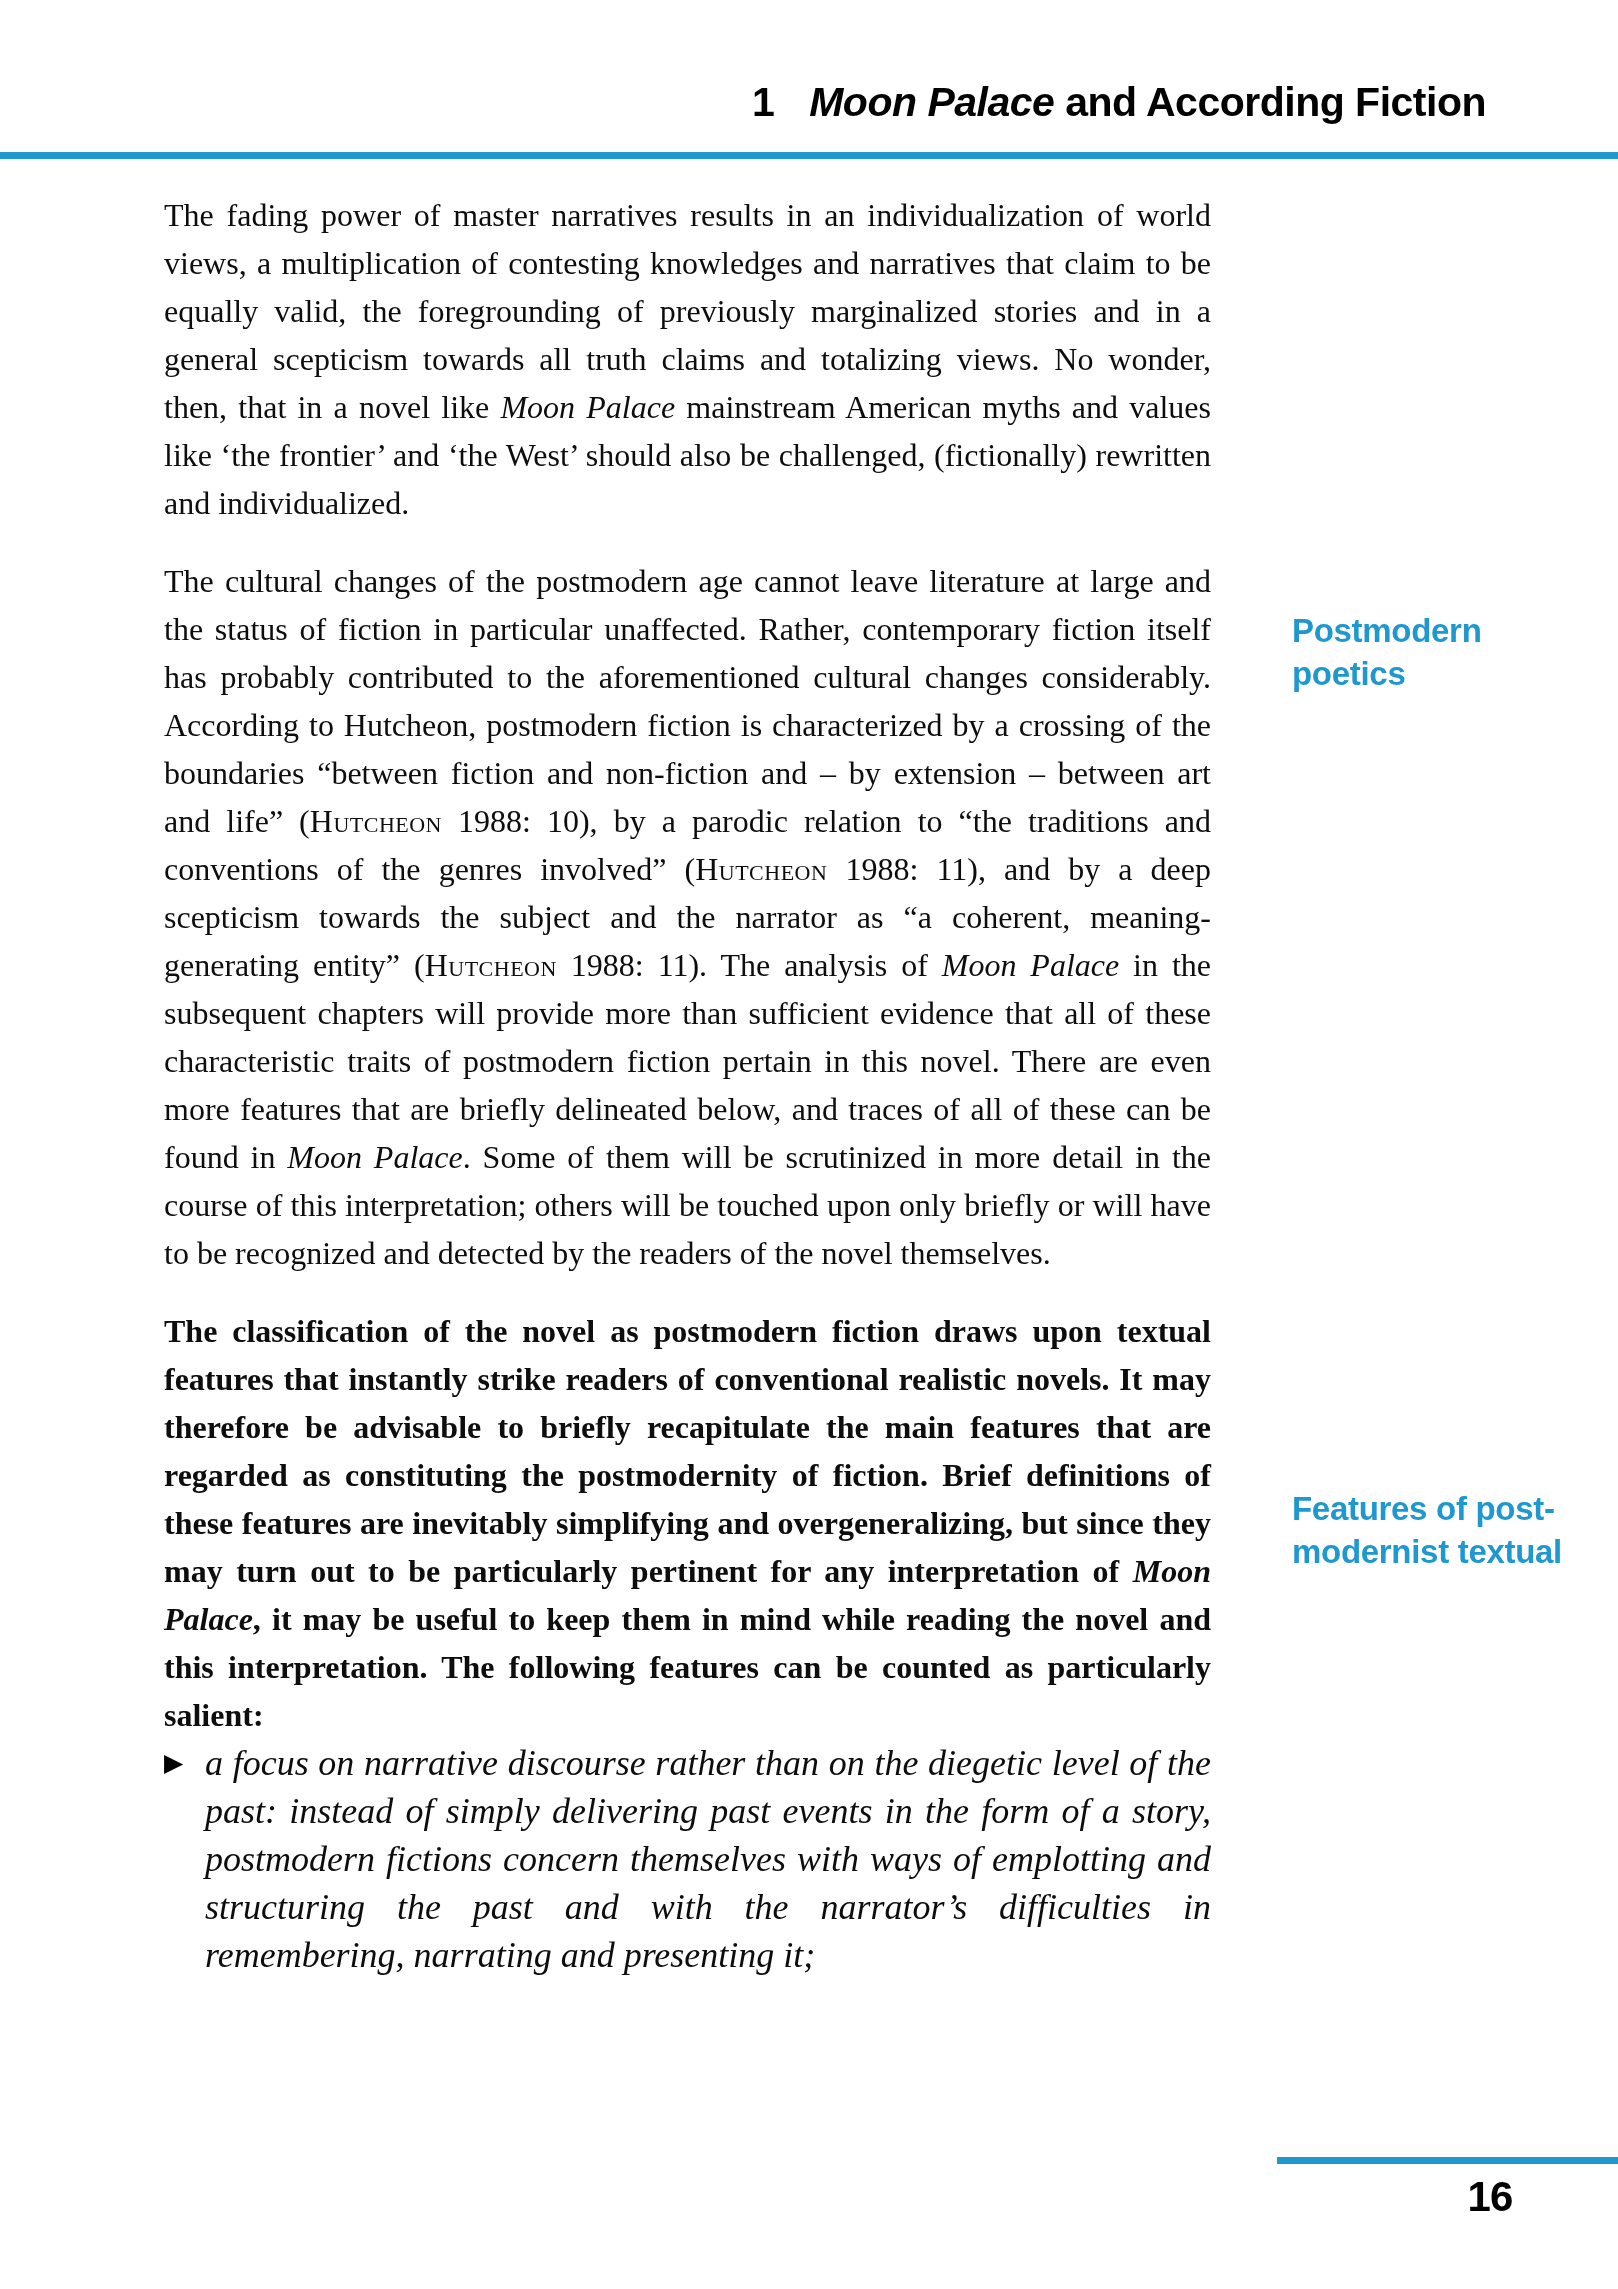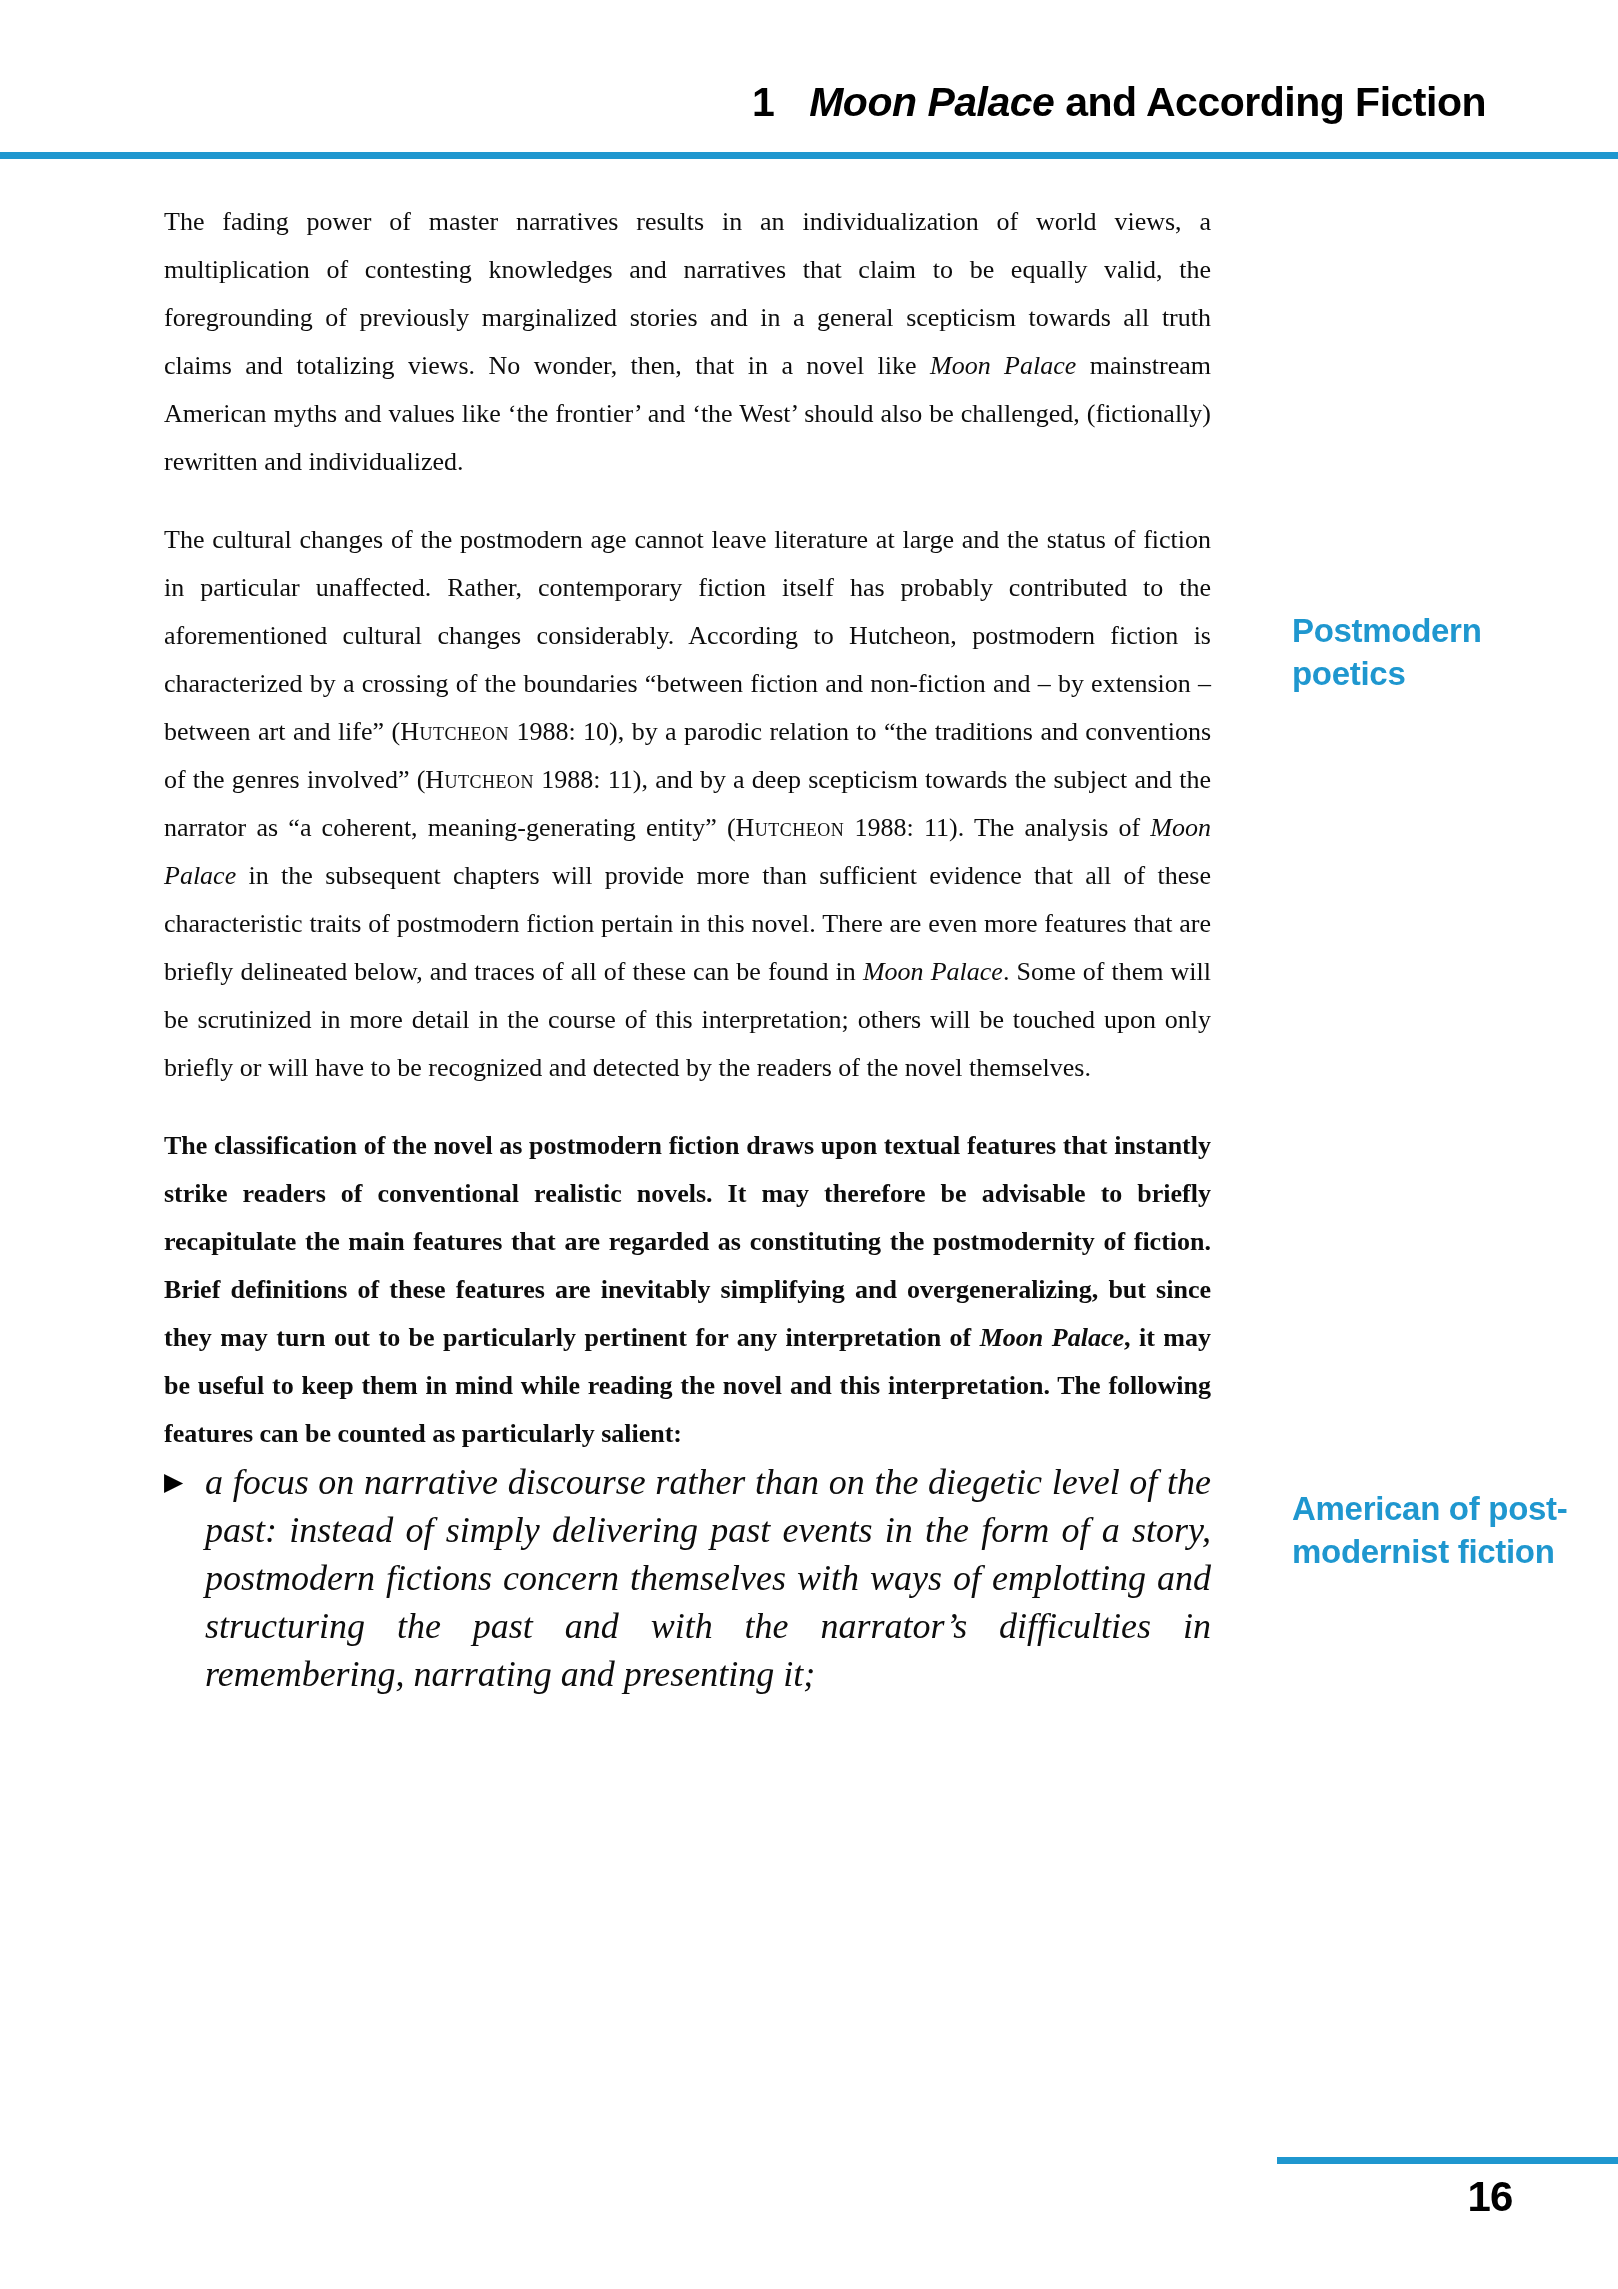--- a/index.html
+++ b/index.html
@@ -38,24 +38,24 @@
   }
 
   
   .body-col {
     position: absolute;
     left: 164px;
     top: 191px;
     width: 1047px;
   }
   .para {
-    font-size: 26px;
+    font-size: 32px;
     line-height: 48px;
     text-align: justify;
-    margin: 7px 0 30px 0;
+    margin: 0 0 30px 0;
   }
   .para.last { margin-bottom: 0; font-weight: bold; }
   .seg-i  { font-style: italic; }
   .seg-sc { font-variant: small-caps; letter-spacing: 0.5px; }
 
   .bullet-row { display: flex; align-items: flex-start; }
   .bullet-marker {
     flex: 0 0 41px;
     font-family: "DejaVu Sans", sans-serif;
     font-size: 25px;
@@ -120,19 +120,19 @@
     <p class="para"><span class="seg-n">The fading power of master narratives results in an individualization of world views, a multiplication of contesting knowledges and narratives that claim to be equally valid, the foregrounding of previously marginalized stories and in a general scepticism towards all truth claims and totalizing views. No wonder, then, that in a novel like </span><span class="seg-i">Moon Palace</span><span class="seg-n"> mainstream American myths and values like ‘the frontier’ and ‘the West’ should also be challenged, (fictionally) rewritten and individualized.</span></p>
     <p class="para"><span class="seg-n">The cultural changes of the postmodern age cannot leave literature at large and the status of fiction in particular unaffected. Rather, contemporary fiction itself has probably contributed to the aforementioned cultural changes considerably. According to Hutcheon, postmodern fiction is characterized by a crossing of the boundaries “between fiction and non-fiction and – by extension – between art and life” (</span><span class="seg-sc">Hutcheon</span><span class="seg-n"> 1988: 10), by a parodic relation to “the traditions and conventions of the genres involved” (</span><span class="seg-sc">Hutcheon</span><span class="seg-n"> 1988: 11), and by a deep scepticism towards the subject and the narrator as “a coherent, meaning-generating entity” (</span><span class="seg-sc">Hutcheon</span><span class="seg-n"> 1988: 11). The analysis of </span><span class="seg-i">Moon Palace</span><span class="seg-n"> in the subsequent chapters will provide more than sufficient evidence that all of these characteristic traits of postmodern fiction pertain in this novel. There are even more features that are briefly delineated below, and traces of all of these can be found in </span><span class="seg-i">Moon Palace</span><span class="seg-n">. Some of them will be scrutinized in more detail in the course of this interpretation; others will be touched upon only briefly or will have to be recognized and detected by the readers of the novel themselves.</span></p>
     <p class="para last"><span class="seg-n">The classification of the novel as postmodern fiction draws upon textual features that instantly strike readers of conventional realistic novels. It may therefore be advisable to briefly recapitulate the main features that are regarded as constituting the postmodernity of fiction. Brief definitions of these features are inevitably simplifying and overgeneralizing, but since they may turn out to be particularly pertinent for any interpretation of </span><span class="seg-i">Moon Palace</span><span class="seg-n">, it may be useful to keep them in mind while reading the novel and this interpretation. The following features can be counted as particularly salient:</span></p>
     <div class="bullet-row">
       <span class="bullet-marker">▶</span>
       <div class="bullet-text"><span class="seg-n">a focus on narrative discourse rather than on the diegetic level of the past: instead of simply delivering past events in the form of a story, postmodern fictions concern themselves with ways of emplotting and structuring the past and with the narrator’s difficulties in remembering, narrating and presenting it;</span></div>
     </div>
   </main>
 
   <div class="margin-note note-1">Postmodern poetics</div>
-  <div class="margin-note note-2">American of post-modernist fiction</div>
+  <div class="margin-note note-2">Features of post-modernist textual</div>
 
   <div class="footer-rule"></div>
   <div class="page-number">16</div>
 
 </div>
 
 
 </body></html>

